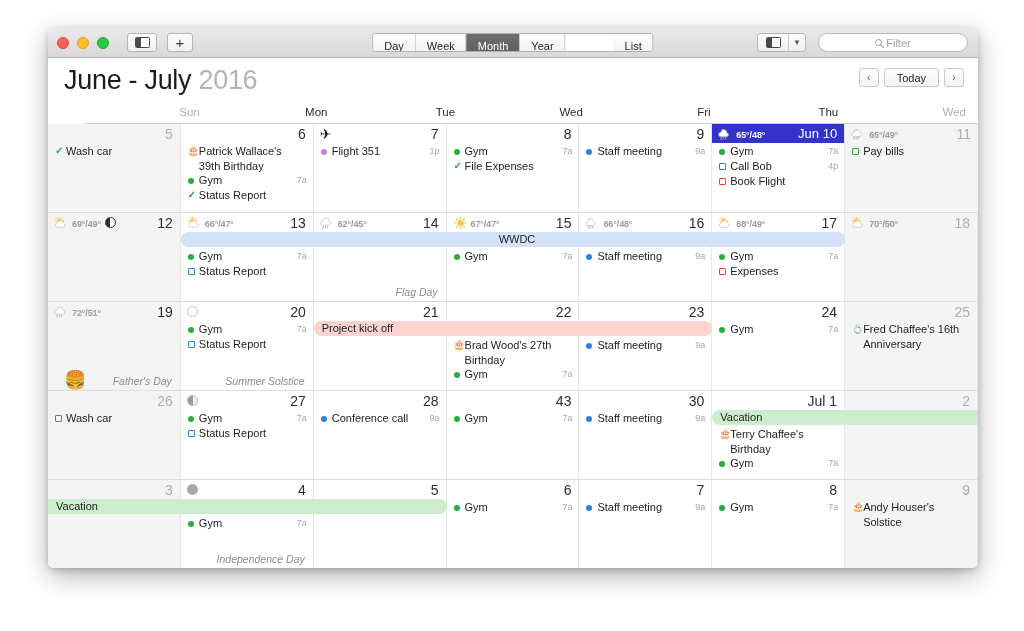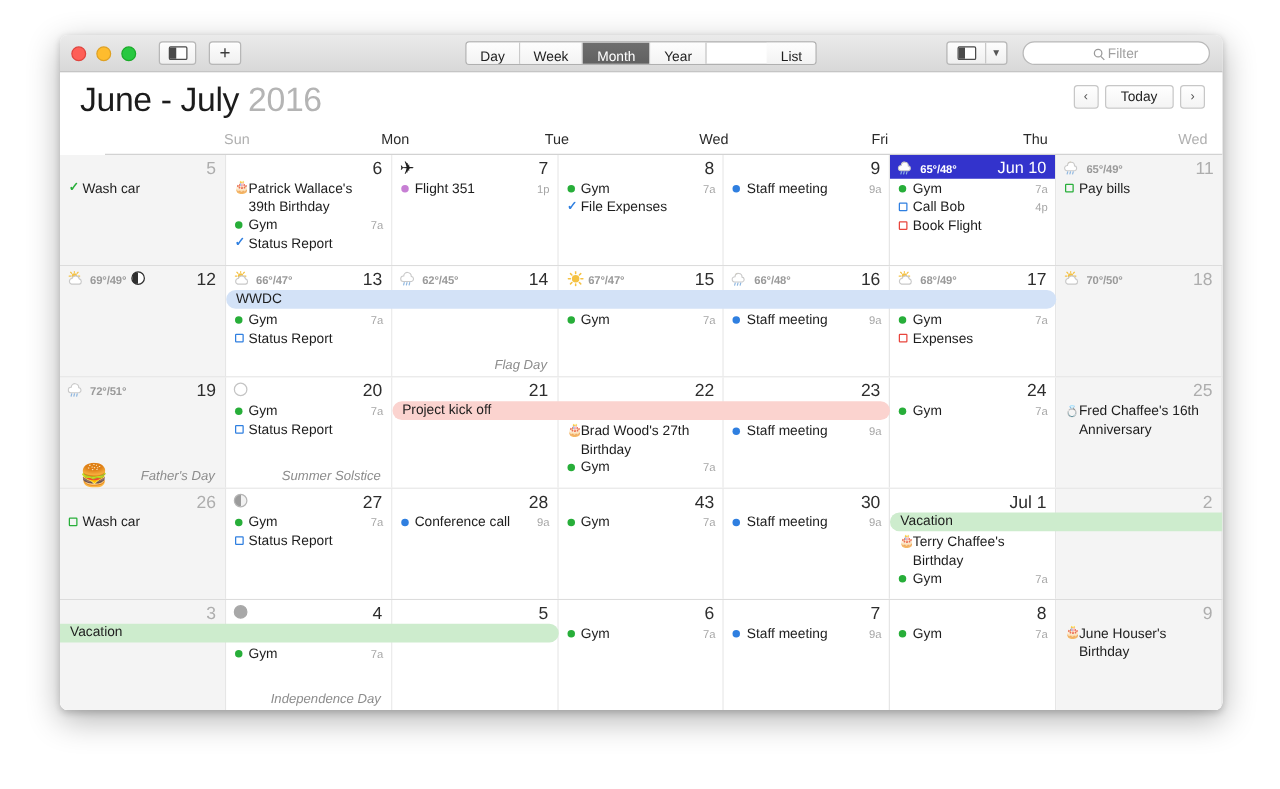--- a/index.html
+++ b/index.html
@@ -652,21 +652,21 @@
                   <line x1="5.499999999999999" y1="0.7999999999999998" x2="5.499999999999999" y2="-0.40000000000000036" stroke="#f5c243" stroke-width="1" stroke-linecap="round"></line>
                   <line x1="7.621320343559642" y1="1.678679656440357" x2="8.469848480983499" y2="0.8301515190164994" stroke="#f5c243" stroke-width="1" stroke-linecap="round"></line>
                   <path d="M3.2 10.3 A2.3 2.3 0 0 1 3.6 5.8 A3 3 0 0 1 9.4 6.1 A2.2 2.2 0 0 1 9.6 10.3 Z" fill="#ffffff" stroke="#c9c9c9" stroke-width="0.9"></path>
                 </svg>
                 <span>70°/50°</span>
               </span>
               <span class="daynum dim">18</span>
             </div>
             <div class="events"></div>
           </div>
-          <div class="banner blue" style="left: 14.2857%; width: 71.4286%; top: 19px;">WWDC</div>
+          <div class="banner blue" style="left: 14.2857%; width: 71.4286%; top: 19px; text-align: center;">WWDC</div>
         </div>
         <div class="week">
           <div class="day weekend">
             <div class="day-head">
               <span class="wx">
                 <svg width="15" height="12" viewBox="0 0 15 12" class="wx-icon">
                   <path d="M2.6 8.2 A2.2 2.2 0 0 1 3 3.8 A3 3 0 0 1 9 4.1 A2.1 2.1 0 0 1 9.3 8.2 Z" fill="#ffffff" stroke="#c9c9c9" stroke-width="0.9"></path>
                   <line x1="3.4" y1="9" x2="2.9" y2="11" stroke="#8fb7e0" stroke-width="0.9" stroke-linecap="round"></line>
                   <line x1="5.6" y1="9" x2="5.1" y2="11" stroke="#8fb7e0" stroke-width="0.9" stroke-linecap="round"></line>
                   <line x1="7.8" y1="9" x2="7.3" y2="11" stroke="#8fb7e0" stroke-width="0.9" stroke-linecap="round"></line>
@@ -926,21 +926,21 @@
               </div>
             </div>
           </div>
           <div class="day weekend">
             <div class="day-head">
               <span class="daynum dim">9</span>
             </div>
             <div class="events">
               <div class="evt">
                 <span class="evt-mark" style="color: rgb(232, 69, 60); font-size: 10px; filter: grayscale(0.1);">🎂</span>
-                <span class="evt-title">June Houser's Birthday</span>
+                <span class="evt-title">Andy Houser's Solstice</span>
                 <span class="evt-time"></span>
               </div>
             </div>
           </div>
           <div class="banner green flat-left" style="left: 0%; width: 42.8571%; top: 19px;">Vacation</div>
         </div>
       </div>
 
   </div>
 </div>

